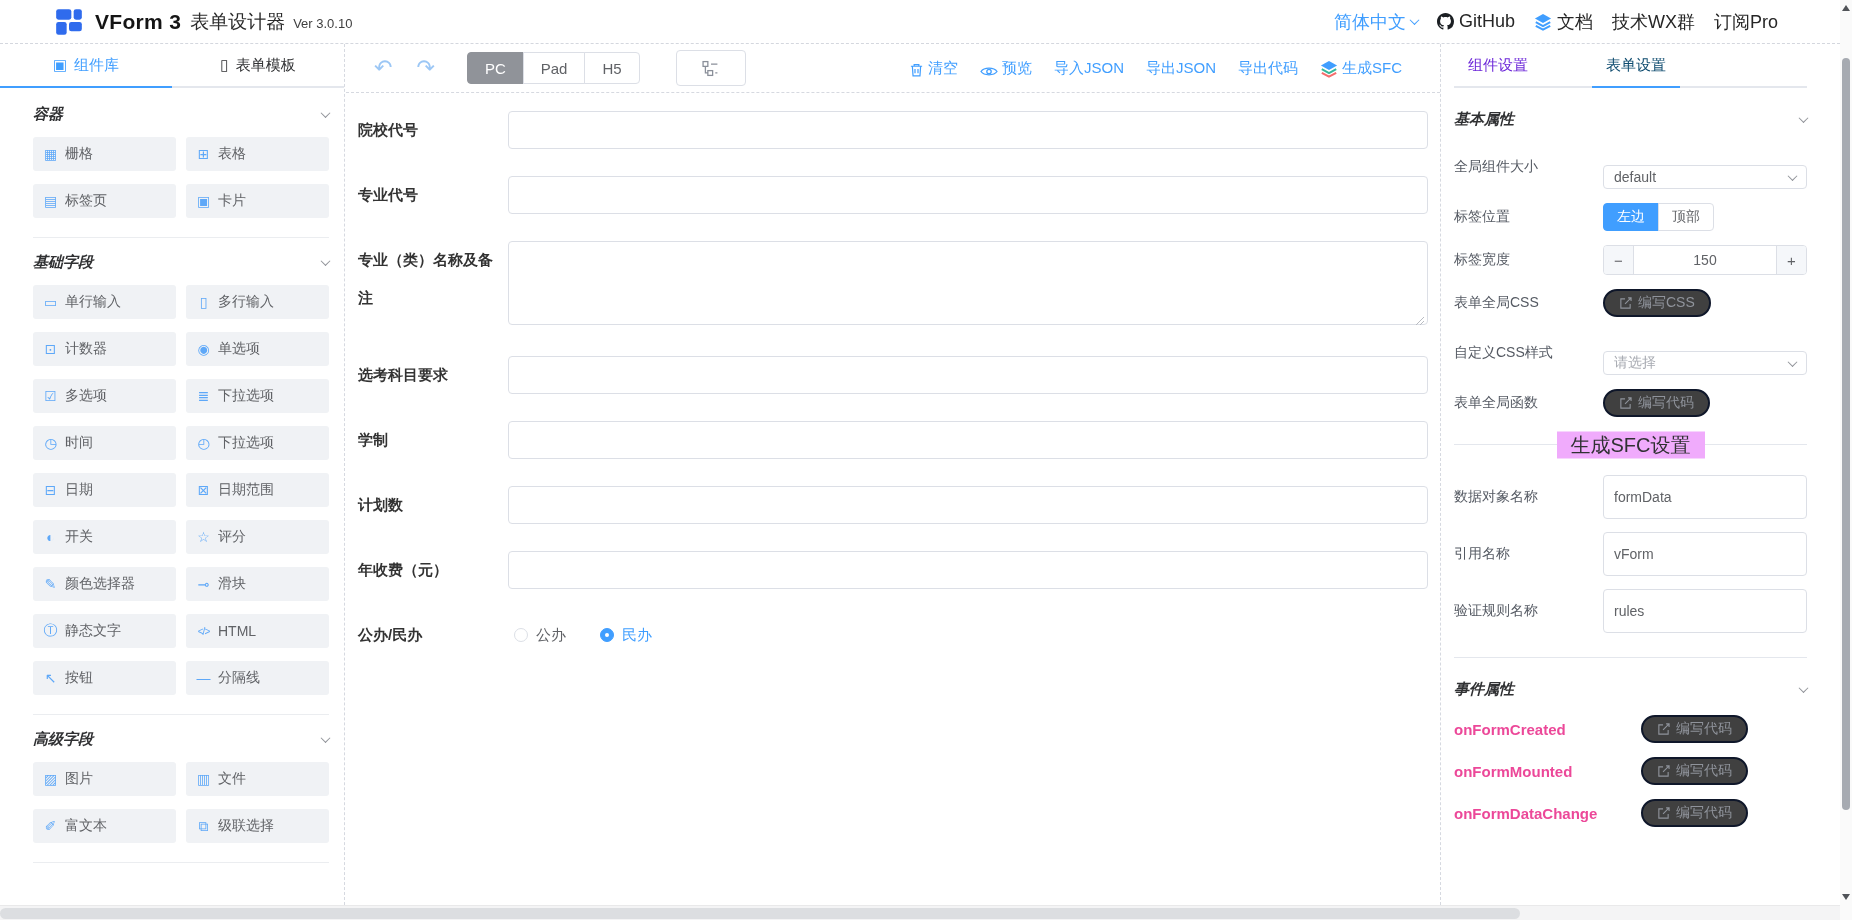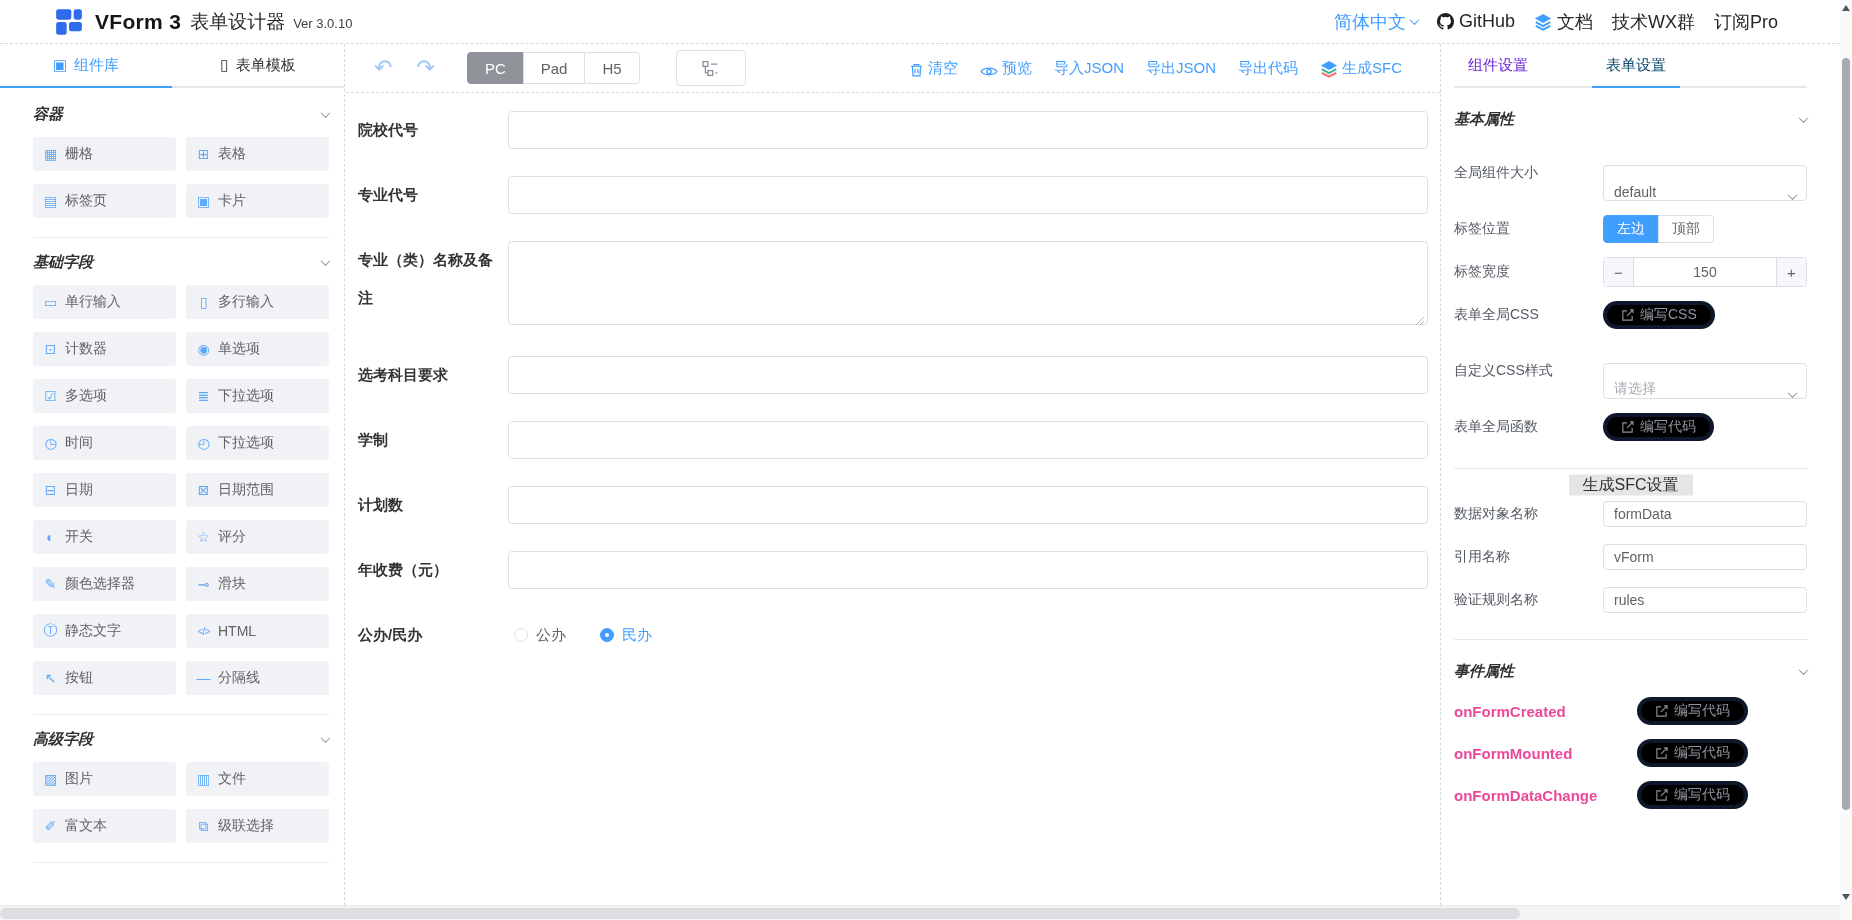--- a/index.html
+++ b/index.html
@@ -73,39 +73,39 @@
   .rpanel { position:absolute; left:1440px; top:44px; right:12px; bottom:15px; border-left:1px dashed #d6d9e0; background:#fff; padding:0 33px 0 13px; overflow:hidden; }
   .ptabs { height:44px; display:flex; gap:50px; border-bottom:2px solid #e4e7ed; }
   .ptab { display:flex; align-items:center; font-size:15px; color:#6d28d9; border-bottom:2px solid transparent;
           margin-bottom:-2px; padding:0 14px; cursor:pointer; }
   .ptab.active { color:#0c4a6e; border-bottom-color:#409EFF; }
   .phdr { display:flex; align-items:center; justify-content:space-between; margin:22px 0 16px; }
   .ptitle { font-size:15px; font-weight:bold; font-style:italic; color:#303133; }
   .prow { display:flex; align-items:center; margin-bottom:13px; min-height:30px; }
   .plabel { flex:1; font-size:14px; color:#555a63; }
   .pctl { width:204px; flex:none; display:flex; }
-  .psel { width:100%; height:36px; border:1px solid #dcdfe6; border-radius:4px; background:#fff; display:flex;
-          align-items:flex-end; justify-content:space-between; padding:0 10px; font-size:14px; color:#606266; cursor:pointer;margin-top:20px; }
+  .psel { width:100%; height:24px; border:1px solid #dcdfe6; border-radius:4px; background:#fff; display:flex;
+          align-items:center; justify-content:space-between; padding:0 10px; font-size:14px; color:#606266; cursor:pointer;margin-top:20px; }
   .psel .ph { color:#a8abb2; }
   .seg { display:flex; }
   .segbtn { height:28px; padding:0 13px; border:1px solid #dcdfe6; background:#fff; color:#606266; font-size:14px;
             display:flex; align-items:center; margin-left:-1px; cursor:pointer; }
   .segbtn:first-child { border-radius:4px 0 0 4px; margin-left:0; }
   .segbtn:last-child { border-radius:0 4px 4px 0; }
   .segbtn.active { background:#409EFF; border-color:#409EFF; color:#fff; }
   .stepper { display:flex; width:100%; height:30px; border:1px solid #dcdfe6; border-radius:4px; overflow:hidden; background:#fff; }
   .stbtn { width:30px; flex:none; background:#f5f7fa; color:#606266; display:flex; align-items:center; justify-content:center; font-size:15px; cursor:pointer; }
   .stbtn.minus { border-right:1px solid #dcdfe6; }
   .stbtn.plus  { border-left:1px solid #dcdfe6; }
   .stval { flex:1; border:none; text-align:center; font-size:14px; color:#606266; outline:none; width:100%; }
-  .pill { height:28px; border:4px solid #0f172a; border-radius:14px; background:#000000; color:#8f939b;
+  .pill { height:28px; border:2px solid #0f172a; border-radius:14px; background:#404040; color:#8f939b;
           font-size:14px; display:inline-flex; align-items:center; gap:6px; padding:0 14px; cursor:pointer; white-space:nowrap; }
-  .pinput { width:100%; height:26px; border:1px solid #dcdfe6; border-radius:4px; padding:0 10px; font-size:14px; color:#606266; }
+  .pinput { width:100%; height:44px; border:1px solid #dcdfe6; border-radius:4px; padding:0 10px; font-size:14px; color:#606266; }
   .pdivider { position:relative; border-top:1px solid #e4e7ed; margin:26px 0 30px; }
-  .pdivider span { position:absolute; left:50%; top:16px; transform:translate(-50%,-50%); background:#e5e5e5; padding:0 14px; font-size:16px; color:#303133; white-space:nowrap; }
+  .pdivider span { position:absolute; left:50%; top:0; transform:translate(-50%,-50%); background:#f0abfc; padding:0 14px; font-size:20px; color:#303133; white-space:nowrap; }
   .pline { border-top:1px solid #e4e7ed; margin:24px 0 18px; }
   .erow { display:flex; align-items:center; margin-bottom:14px; padding-right:59px; }
   .elabel { flex:1; font-size:15px; font-weight:bold; color:#ec4899; }
 
   
   .vscroll { position:absolute; right:0; top:0; width:12px; bottom:15px; background:#fafafa; }
   .varrow { position:absolute; left:2px; width:0; height:0; border-left:4px solid transparent; border-right:4px solid transparent; }
   .varrow.up { top:5px; border-bottom:6px solid #505358; }
   .varrow.down { bottom:5px; border-top:6px solid #505358; }
   .vthumb { position:absolute; left:2px; right:2px; top:58px; height:752px; background:#a6aab1; border-radius:4px; }

